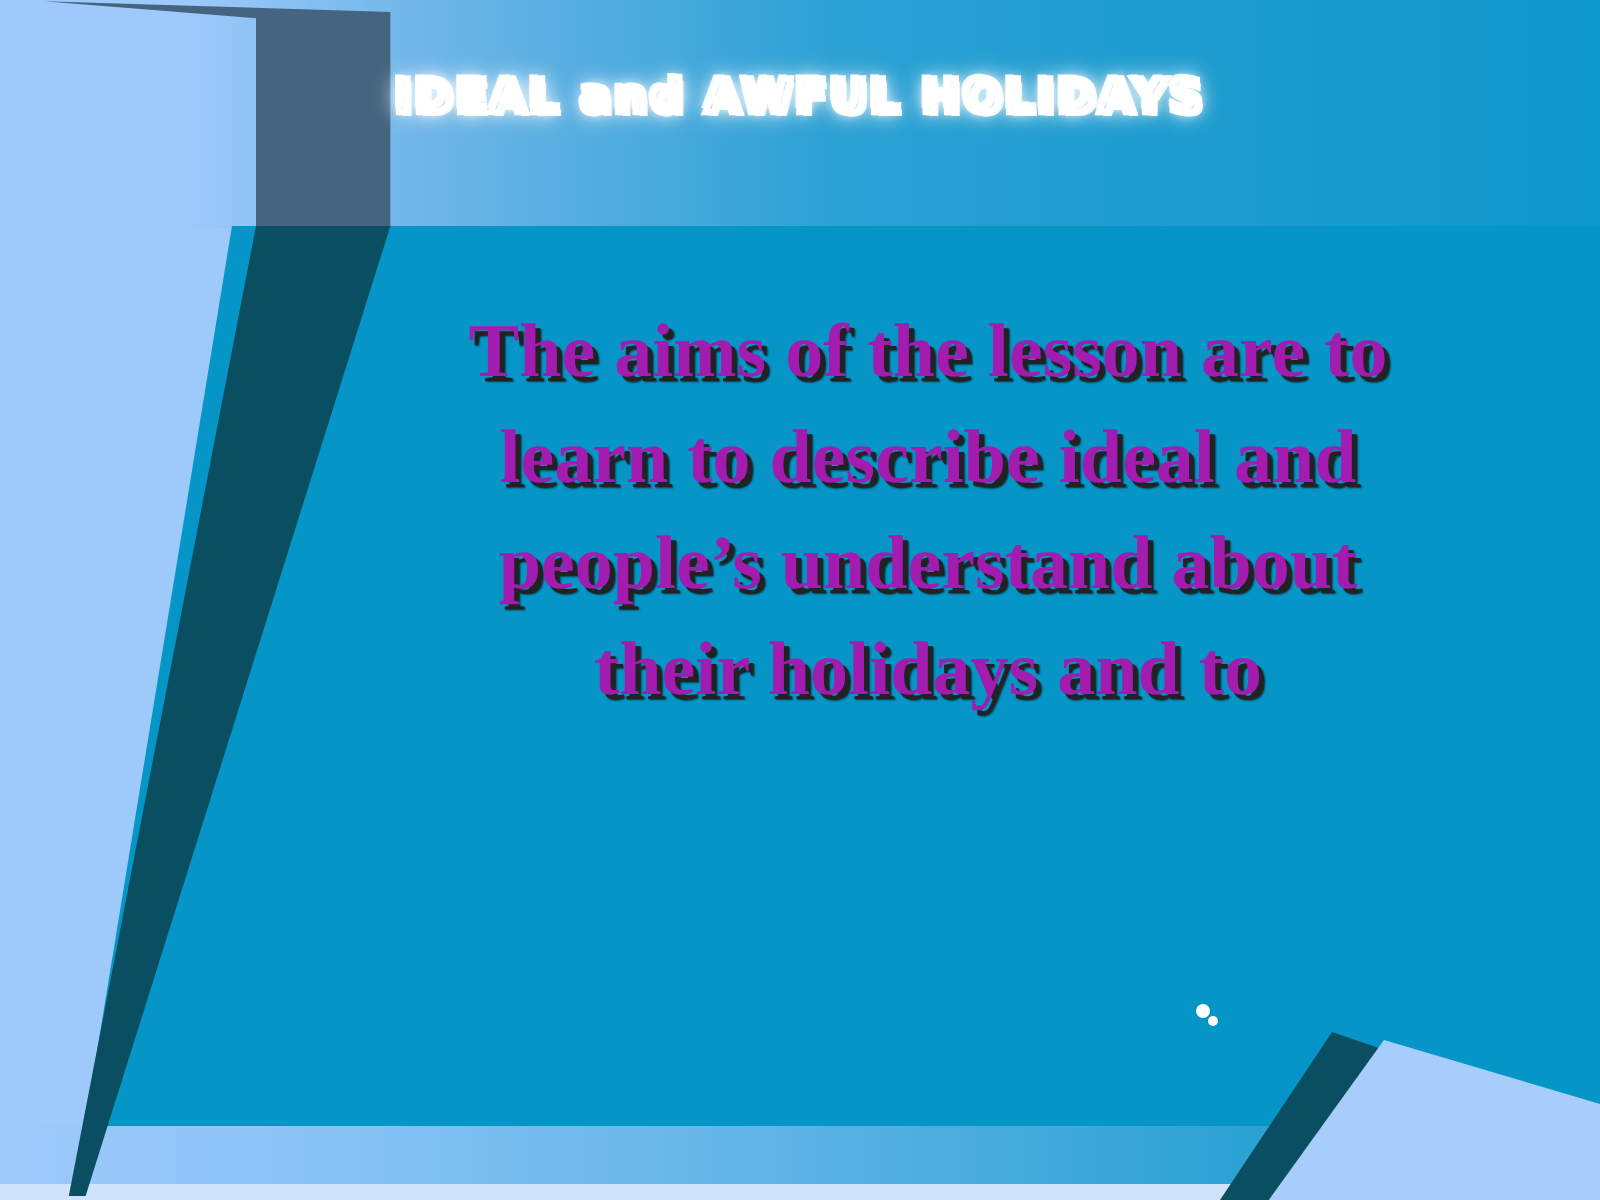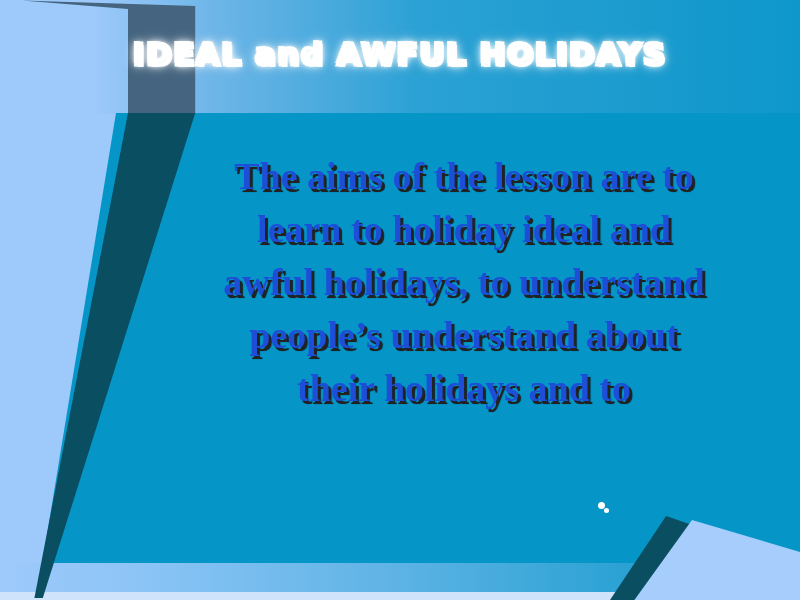--- a/index.html
+++ b/index.html
@@ -93,21 +93,21 @@
   }
 
   
   .title {
     position: absolute;
     left: 0; top: 36px;
     width: 800px;
     text-align: center;
     font-family: "DejaVu Sans", sans-serif;
     font-weight: bold;
-    font-size: 31px;
+    font-size: 23px;
     letter-spacing: 1.5px;
     color: #1E6A7E;
     -webkit-text-stroke: 3.2px #FFFFFF;
     paint-order: stroke fill;
     text-shadow:
       0 0 5px #ffffff,
       0 0 9px #ffffff,
       0 0 13px #ffffff,
       2px 2px 0 rgba(255,255,255,0.9),
       -2px -2px 0 rgba(255,255,255,0.9);
@@ -128,21 +128,21 @@
   
   .body-text {
     position: absolute;
     left: 128px; top: 150px;
     width: 672px;
     text-align: center;
     font-family: "Liberation Serif", serif;
     font-weight: bold;
     font-size: 38px;
     line-height: 53px;
-    color: #1d4ed8;
+    color: #a21caf;
     text-shadow: 2.5px 2.5px 0 #222222, 3px 3px 1px rgba(0,0,0,0.65);
   }
   .body-text .ln { display: block; }
 </style>
 </head>
 <body>
 
 <div id="slide">
 
   <div class="bg-left"></div>
@@ -159,19 +159,18 @@
 
   <div class="speck"></div>
   <div class="speck s2"></div>
 
   <div class="title">
     <span class="title-inner">IDEAL and AWFUL HOLIDAYS</span>
   </div>
 
   <div class="body-text">
     <span class="ln">The aims of the lesson are to</span>
-    <span class="ln">learn to holiday ideal and</span>
-    <span class="ln">awful holidays, to understand</span>
+    <span class="ln">learn to describe ideal and</span>
     <span class="ln">people’s understand about</span>
     <span class="ln">their holidays and to</span>
   </div>
 
 </div>
 
 </body></html>

